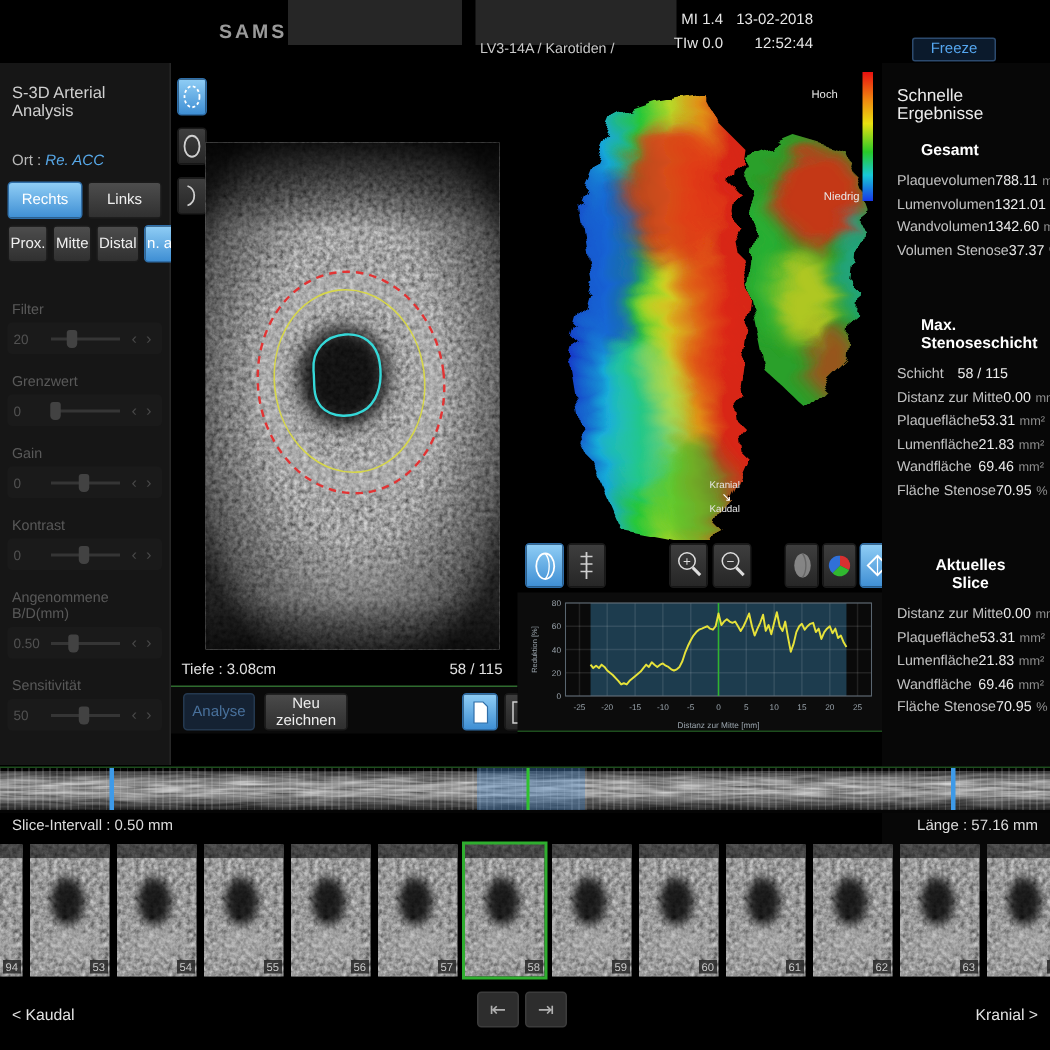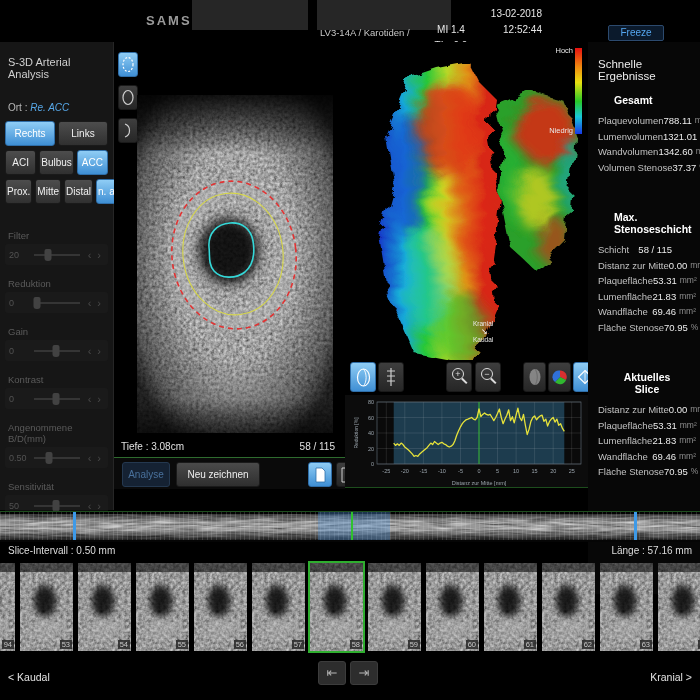--- a/index.html
+++ b/index.html
@@ -6,21 +6,21 @@
 html,body{width:700px;height:700px;background:#000;overflow:hidden;
   font-family:"Liberation Sans",sans-serif;color:#ddd;position:relative}
 
 
 .topbar{position:absolute;left:0;top:0;width:700px;height:42px;background:#000}
 .brand{position:absolute;left:146px;top:13px;font-size:13px;font-weight:bold;color:#9a9a9a;letter-spacing:2px}
 .patch{position:absolute;top:0;height:30px;background:#262626}
 .patch1{left:192px;width:116px}
 .patch2{left:317px;width:134px}
 .probe{position:absolute;left:320px;top:27px;font-size:9.5px;color:#c8c8c8}
-.miblock{position:absolute;left:420px;top:22px;width:62px;text-align:center;font-size:10px;color:#e6e6e6;line-height:16px}
+.miblock{position:absolute;left:420px;top:6px;width:62px;text-align:right;font-size:10px;color:#e6e6e6;line-height:16px}
 .dtblock{position:absolute;left:482px;top:6px;width:60px;text-align:right;font-size:10px;color:#e6e6e6;line-height:16px}
 .freeze{position:absolute;left:608px;top:25px;width:56px;height:16px;background:#0b1a2c;
   border:1px solid #2c4a6e;border-radius:2px;color:#55a6ef;font-size:10px;line-height:14px;cursor:pointer}
 
 
 .sidebar{position:absolute;left:0;top:42px;width:114px;height:468px;background:#161616;border-right:1px solid #262626}
 .sb-title{font-size:11px;color:#cfcfcf;margin:14px 8px 0}
 .sb-ort{font-size:10px;margin:22px 8px 8px;color:#b8b8b8}
 .sb-ort .loc{color:#57a8e8;font-style:italic}
 .btnrow{display:flex;gap:3px;margin:4px 5px}
@@ -42,31 +42,31 @@
 .tbtn{width:20px;height:25px;background:linear-gradient(#3e3e3e,#262626);border:1px solid #1a1a1a;border-radius:3px;
   display:flex;align-items:center;justify-content:center;cursor:pointer}
 .tbtn.active{background:linear-gradient(#8fcdf5,#3f8fd4);border-color:#2f6ea8}
 .bimg{position:absolute;left:23px;top:53px}
 .bfoot{position:absolute;top:399px;left:0;width:100%;font-size:10px;color:#e0e0e0}
 .bfoot .depth{position:absolute;left:7px}
 .bfoot .slice{position:absolute;right:10px}
 .bbar{position:absolute;top:415px;left:0;width:100%;height:32px;border-top:1px solid #2e6b2e;background:#0a0a0a}
 .analyse{position:absolute;left:8px;top:4px;width:48px;height:25px;background:#152233;border:1px solid #24384f;
   border-radius:3px;color:#49719c;font-size:10px;cursor:pointer;font-family:inherit}
-.redraw{position:absolute;left:62px;top:4px;width:84px;height:25px;background:linear-gradient(#4a4a4a,#2f2f2f);
+.redraw{position:absolute;left:62px;top:4px;width:56px;height:25px;background:linear-gradient(#4a4a4a,#2f2f2f);
   border:1px solid #1a1a1a;border-radius:3px;color:#eee;font-size:10px;cursor:pointer;font-family:inherit}
 .pgbtn{position:absolute;top:4px;width:24px;height:25px;background:linear-gradient(#3e3e3e,#262626);
   border:1px solid #1a1a1a;border-radius:3px;display:flex;align-items:center;justify-content:center;cursor:pointer}
 .pgbtn.active{background:linear-gradient(#8fcdf5,#3f8fd4);border-color:#2f6ea8}
 
 
 .r3d{position:absolute;left:345px;top:42px;width:243px;height:353px;background:#000}
 .scalebar{position:absolute;left:230px;top:6px;width:7px;height:86px;
   background:linear-gradient(180deg,#e81010,#f08a10 22%,#e8e010 40%,#28c828 62%,#18c8d8 80%,#1838e8)}
-.schigh{position:absolute;left:196px;top:4px;width:32px;text-align:right;font-size:7.5px;color:#e8e8e8}
+.schigh{position:absolute;left:196px;top:16px;width:32px;text-align:left;font-size:7.5px;color:#e8e8e8}
 .sclow{position:absolute;left:188px;top:84px;width:40px;text-align:right;font-size:7.5px;color:#e8e8e8}
 .orient{position:absolute;left:128px;top:278px;font-size:6.5px;color:#e8e8e8;line-height:8px;text-align:left}
 .orient .arr{color:#fff;font-size:8px;margin-left:8px}
 .r3dbar{position:absolute;left:0;top:318px;width:243px;height:34px}
 .r3btn{position:absolute;top:2px;width:26px;height:30px;background:linear-gradient(#3e3e3e,#262626);
   border:1px solid #1a1a1a;border-radius:3px;display:flex;align-items:center;justify-content:center;cursor:pointer}
 .r3btn.active{background:linear-gradient(#8fcdf5,#3f8fd4);border-color:#2f6ea8}
 .magC{width:12px;height:12px;border:1.5px solid #ddd;border-radius:50%;display:flex;align-items:center;justify-content:center;
   font-size:9px;color:#ddd;position:absolute;left:5px;top:5px}
 .magH{position:absolute;width:7px;height:1.5px;background:#ddd;left:14px;top:17px;transform:rotate(45deg)}
@@ -184,45 +184,40 @@
 <aside class="sidebar">
   <div class="sb-title">S-3D Arterial Analysis</div>
   <div class="sb-ort">
     <span>Ort :</span>
     <span class="loc">Re. ACC</span>
   </div>
   <div class="btnrow" id="row-side">
       <button class="sbtn active">Rechts</button>
       <button class="sbtn">Links</button>
     </div>
-  <div class="btnrow" id="row-seg">
-      <button class="sbtn">ACI</button>
-      <button class="sbtn">Bulbus</button>
-      <button class="sbtn active">ACC</button>
-    </div>
   <div class="btnrow" id="row-pos">
       <button class="sbtn">Prox.</button>
       <button class="sbtn">Mitte</button>
       <button class="sbtn">Distal</button>
       <button class="sbtn active">n. a.</button>
     </div>
   <div class="sliders" id="sliders">
       <div class="slider">
         <div class="slabel">Filter</div>
         <div class="srow">
           <span class="sval">20</span>
           <div class="strack">
             <div class="shandle" style="left:30%"></div>
           </div>
           <span class="sarr">‹</span>
           <span class="sarr">›</span>
         </div>
       </div>
       <div class="slider">
-        <div class="slabel">Reduktion</div>
+        <div class="slabel">Grenzwert</div>
         <div class="srow">
           <span class="sval">0</span>
           <div class="strack">
             <div class="shandle" style="left:7%"></div>
           </div>
           <span class="sarr">‹</span>
           <span class="sarr">›</span>
         </div>
       </div>
       <div class="slider">

